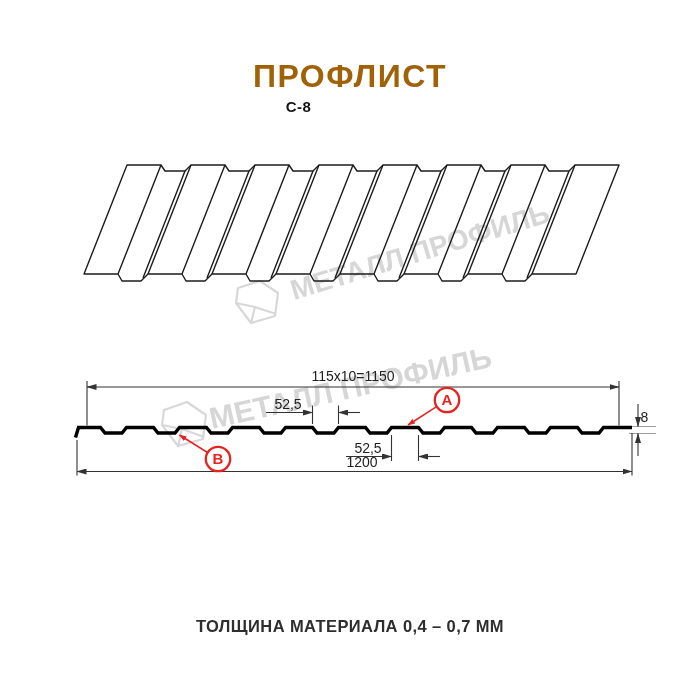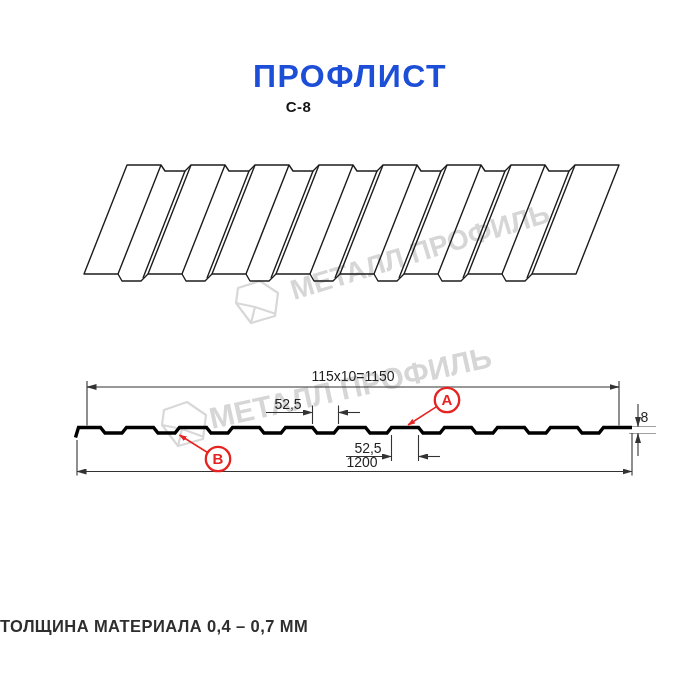--- a/index.html
+++ b/index.html
@@ -2,28 +2,28 @@
 <html><head>
 <meta charset="utf-8">
 <style>
   html,body{margin:0;padding:0;}
   body{
     width:700px;height:700px;overflow:hidden;background:#ffffff;
     font-family:"Liberation Sans", sans-serif;position:relative;
   }
   .title{
     position:absolute;top:58px;left:0;width:700px;text-align:center;
-    font-size:32px;font-weight:bold;letter-spacing:1.5px;color:#1d4ed8;
+    font-size:32px;font-weight:bold;letter-spacing:1.5px;color:#a16207;
   }
   .subtitle{
     position:absolute;top:98px;left:0;width:597px;text-align:center;
     font-size:15px;font-weight:bold;letter-spacing:.5px;color:#141414;
   }
   .caption{
-    position:absolute;top:617px;left:0;width:700px;text-align:left;
+    position:absolute;top:617px;left:0;width:700px;text-align:center;
     font-size:16.5px;font-weight:bold;letter-spacing:.4px;color:#2e2e2e;
   }
   svg{position:absolute;top:0;left:0;}
   .dim{stroke:#333;stroke-width:1.1;fill:none;}
   .dimtxt{font-family:"Liberation Sans",sans-serif;font-size:14px;fill:#222;}
   .wmtxt{font-family:"Liberation Sans",sans-serif;font-weight:bold;fill:#d6d6d6;}
   .wmlogo{fill:none;stroke:#d8d8d8;stroke-width:2.2;stroke-linejoin:round;}
 </style>
 </head>
 <body>

